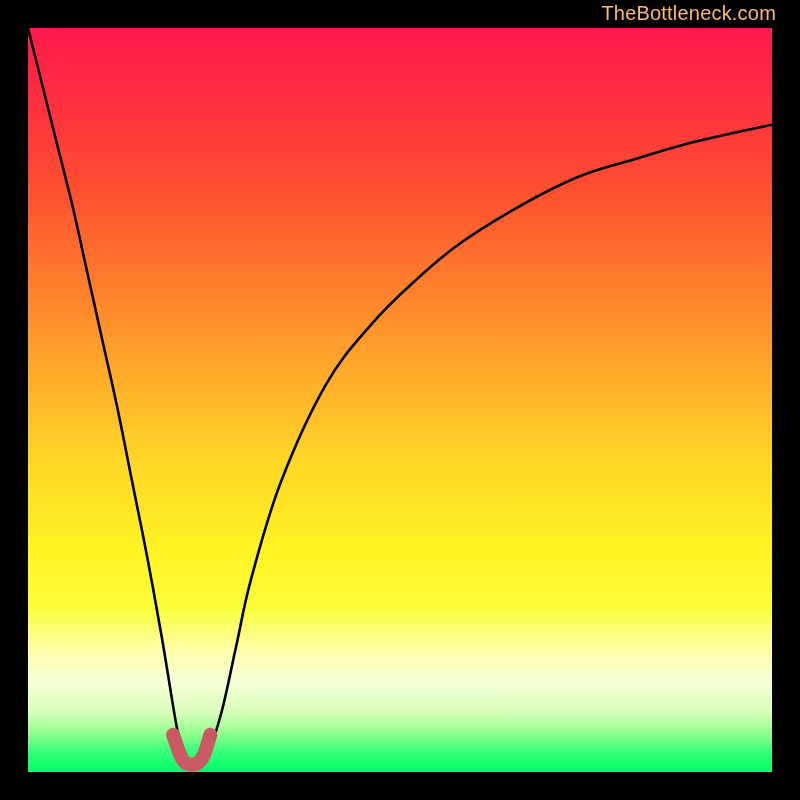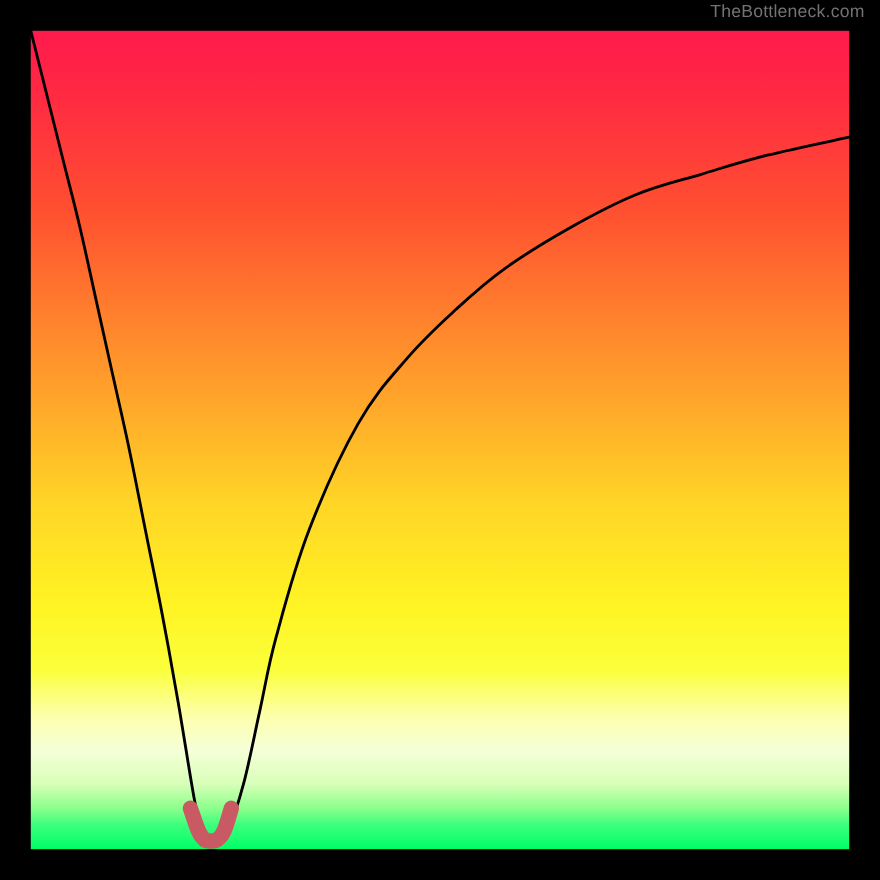--- a/index.html
+++ b/index.html
@@ -43,23 +43,23 @@
   svg.curve {
     position: absolute;
     inset: 0;
     width: 100%;
     height: 100%;
     overflow: visible;
   }
   .watermark {
     position: absolute;
     top: 2px;
-    right: 14px;
-    color: #737373;
-    font-size: 16px;
+    right: 24px;
+    color: #fdba74;
+    font-size: 20px;
     letter-spacing: 0.2px;
     font-weight: 500;
     user-select: none;
   }
 </style>
 </head>
 <body>
 
 <div class="watermark">TheBottleneck.com</div>
 

